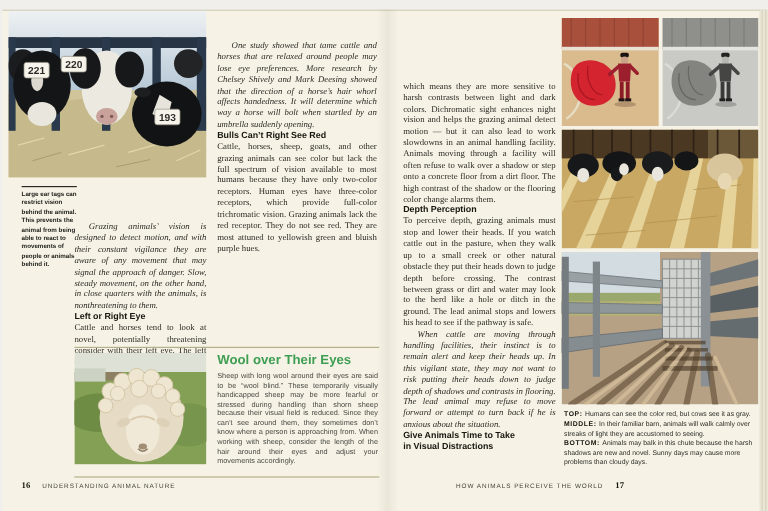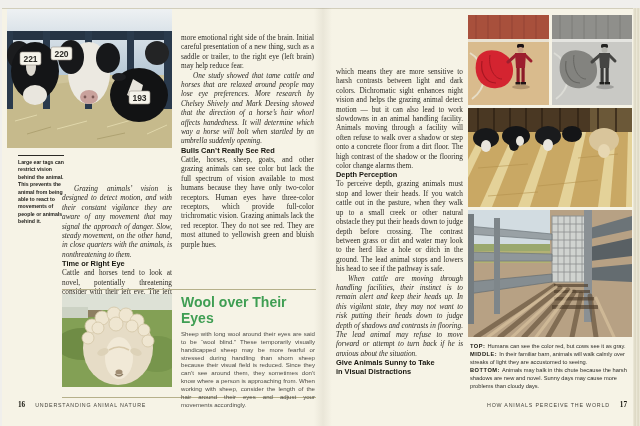--- a/index.html
+++ b/index.html
@@ -17,31 +17,31 @@
   .body-text{font-size:7.3px;line-height:9.4px;color:#2c2a25;text-align:justify;}
   .body-text p{margin:0;}
   .para.indent{text-indent:12px;font-style:italic;}
   .h-sans{font-family:"Liberation Sans",sans-serif;font-weight:bold;
           font-size:7.4px;line-height:9px;color:#17160f;margin:5px 0 2px 0;text-align:left;}
   .sidebar-rule{border-top:1.5px solid #2b2a26;width:46px;}
   .sidebar-cap{font-family:"Liberation Sans",sans-serif;font-weight:bold;
           font-size:5.2px;line-height:7.4px;color:#22211d;width:48px;}
   .rule-olive{border-top:1.5px solid #b6b08a;}
   .wool-title{font-family:"Liberation Sans",sans-serif;font-weight:bold;
-          font-size:14px;color:#3f9e53;margin:0 0 4px 0;}
+          font-size:11px;color:#3f9e53;margin:0 0 4px 0;}
   .wool-body{font-family:"Liberation Sans",sans-serif;font-size:6.1px;
           line-height:7.85px;color:#4b4a45;text-align:justify;}
   .captions{font-family:"Liberation Sans",sans-serif;font-size:5.7px;
           line-height:8px;color:#2d2c27;}
   .captions .cap-label{font-weight:bold;letter-spacing:.5px;color:#17160f;margin-right:2px;}
   .folio{display:flex;align-items:baseline;gap:10px;}
   .folio .num{font-family:"Liberation Serif",serif;font-weight:bold;font-size:7.2px;color:#17160f;}
   .folio .sec{font-family:"Liberation Sans",sans-serif;font-size:5.3px;
           letter-spacing:.8px;color:#45433b;}
-  .folio.right{justify-content:flex-end;}
+  .folio.right{justify-content:flex-start;}
 </style>
 </head>
 <body>
 
 <div class="stage">
   <div class="book"></div>
   <div class="spine abs" style="left:314px;top:8px;height:418px;"></div>
   <div class="page-edge abs" style="right:0;top:8px;height:418px;"></div>
 
   <svg class="abs photo" style="left:7px;top:9px;" width="165" height="139" viewBox="0 0 165 139">
@@ -104,28 +104,27 @@
       <rect x="122" y="82" width="21" height="13" rx="2" fill="#f5f3ea" stroke="#9a968a" stroke-width="0.6"></rect>
       <text x="132.5" y="92" text-anchor="middle" font-family="Liberation Sans, sans-serif" font-size="8.5" font-weight="bold" fill="#2b2a26">193</text>
     </g>
   </svg>
 
   <div class="abs sidebar-rule" style="left:18px;top:155px;"></div>
   <div class="abs sidebar-cap" style="left:18px;top:159px;">Large ear tags can restrict vision behind the animal. This prevents the animal from being able to react to movements of people or animals behind it.</div>
 
   <div class="abs body-text" style="left:62px;top:163px;width:110px;margin-top:21px;">
     <p class="para indent">Grazing animals’ vision is designed to detect motion, and with their constant vigilance they are aware of any movement that may signal the approach of danger. Slow, steady movement, on the other hand, in close quarters with the animals, is nonthreatening to them.</p>
-    <p class="h-sans">Time or Right Eye</p>
+    <p class="h-sans">Left or Right Eye</p>
     <p class="para">Cattle and horses tend to look at novel, potentially threatening consider with their left eye. The left eye is connected to the</p>
   </div>
 
   <div class="abs body-text" style="left:181px;top:33px;width:133px;">
-    <p class="para">more emotional right side of the brain. Initial careful presentation of a new thing, such as a saddle or trailer, to the right eye (left brain) may help reduce fear.</p>
     <p class="para indent">One study showed that tame cattle and horses that are relaxed around people may lose eye preferences. More research by Chelsey Shively and Mark Deesing showed that the direction of a horse’s hair whorl affects handedness. It will determine which way a horse will bolt when startled by an umbrella suddenly opening.</p>
-    <p class="h-sans">Bulls Can’t Really See Red</p>
+    <p class="h-sans">Bulls Can’t Right See Red</p>
     <p class="para">Cattle, horses, sheep, goats, and other grazing animals can see color but lack the full spectrum of vision available to most humans because they have only two-color receptors. Human eyes have three-color receptors, which provide full-color trichromatic vision. Grazing animals lack the red receptor. They do not see red. They are most attuned to yellowish green and bluish purple hues.</p>
   </div>
 
   <div class="abs rule-olive" style="left:62px;top:289px;width:254px;"></div>
   <div class="abs rule-olive" style="left:62px;top:397px;width:254px;"></div>
 
   <svg class="abs photo" style="left:62px;top:294px;" width="110" height="93" viewBox="0 0 110 93">
     <rect x="0" y="0" width="110" height="20" fill="#dde1d6"></rect>
     <rect x="0" y="16" width="110" height="77" fill="#83a055"></rect>
     <ellipse cx="20" cy="50" rx="26" ry="16" fill="#6f8c45"></ellipse>
@@ -164,21 +163,21 @@
   <div class="abs folio" style="left:18px;top:401px;">
     <span class="num">16</span>
     <span class="sec">UNDERSTANDING ANIMAL NATURE</span>
   </div>
 
   <div class="abs body-text" style="left:336px;top:35px;width:127px;margin-top:32px;">
     <p class="para">which means they are more sensitive to harsh contrasts between light and dark colors. Dichromatic sight enhances night vision and helps the grazing animal detect motion — but it can also lead to work slowdowns in an animal handling facility. Animals moving through a facility will often refuse to walk over a shadow or step onto a concrete floor from a dirt floor. The high contrast of the shadow or the flooring color change alarms them.</p>
     <p class="h-sans">Depth Perception</p>
     <p class="para">To perceive depth, grazing animals must stop and lower their heads. If you watch cattle out in the pasture, when they walk up to a small creek or other natural obstacle they put their heads down to judge depth before crossing. The contrast between grass or dirt and water may look to the herd like a hole or ditch in the ground. The lead animal stops and lowers his head to see if the pathway is safe.</p>
     <p class="para indent">When cattle are moving through handling facilities, their instinct is to remain alert and keep their heads up. In this vigilant state, they may not want to risk putting their heads down to judge depth of shadows and contrasts in flooring. The lead animal may refuse to move forward or attempt to turn back if he is anxious about the situation.</p>
-    <p class="h-sans" style="width:100px;">Give Animals Sunny to Take in Visual Distractions</p>
+    <p class="h-sans" style="width:100px;">Give Animals Time to Take in Visual Distractions</p>
   </div>
 
   <svg class="abs photo" style="left:468px;top:15px;" width="81" height="90" viewBox="0 0 81 90">
     <rect x="0" y="0" width="81" height="90" fill="#d9bb8d"></rect>
     <rect x="0" y="0" width="81" height="26" fill="#a8503c"></rect>
     <g stroke="#934334" stroke-width="1">
         <path d="M8,0 V26"></path>
         <path d="M20,0 V26"></path>
         <path d="M32,0 V26"></path>
         <path d="M44,0 V26"></path>

